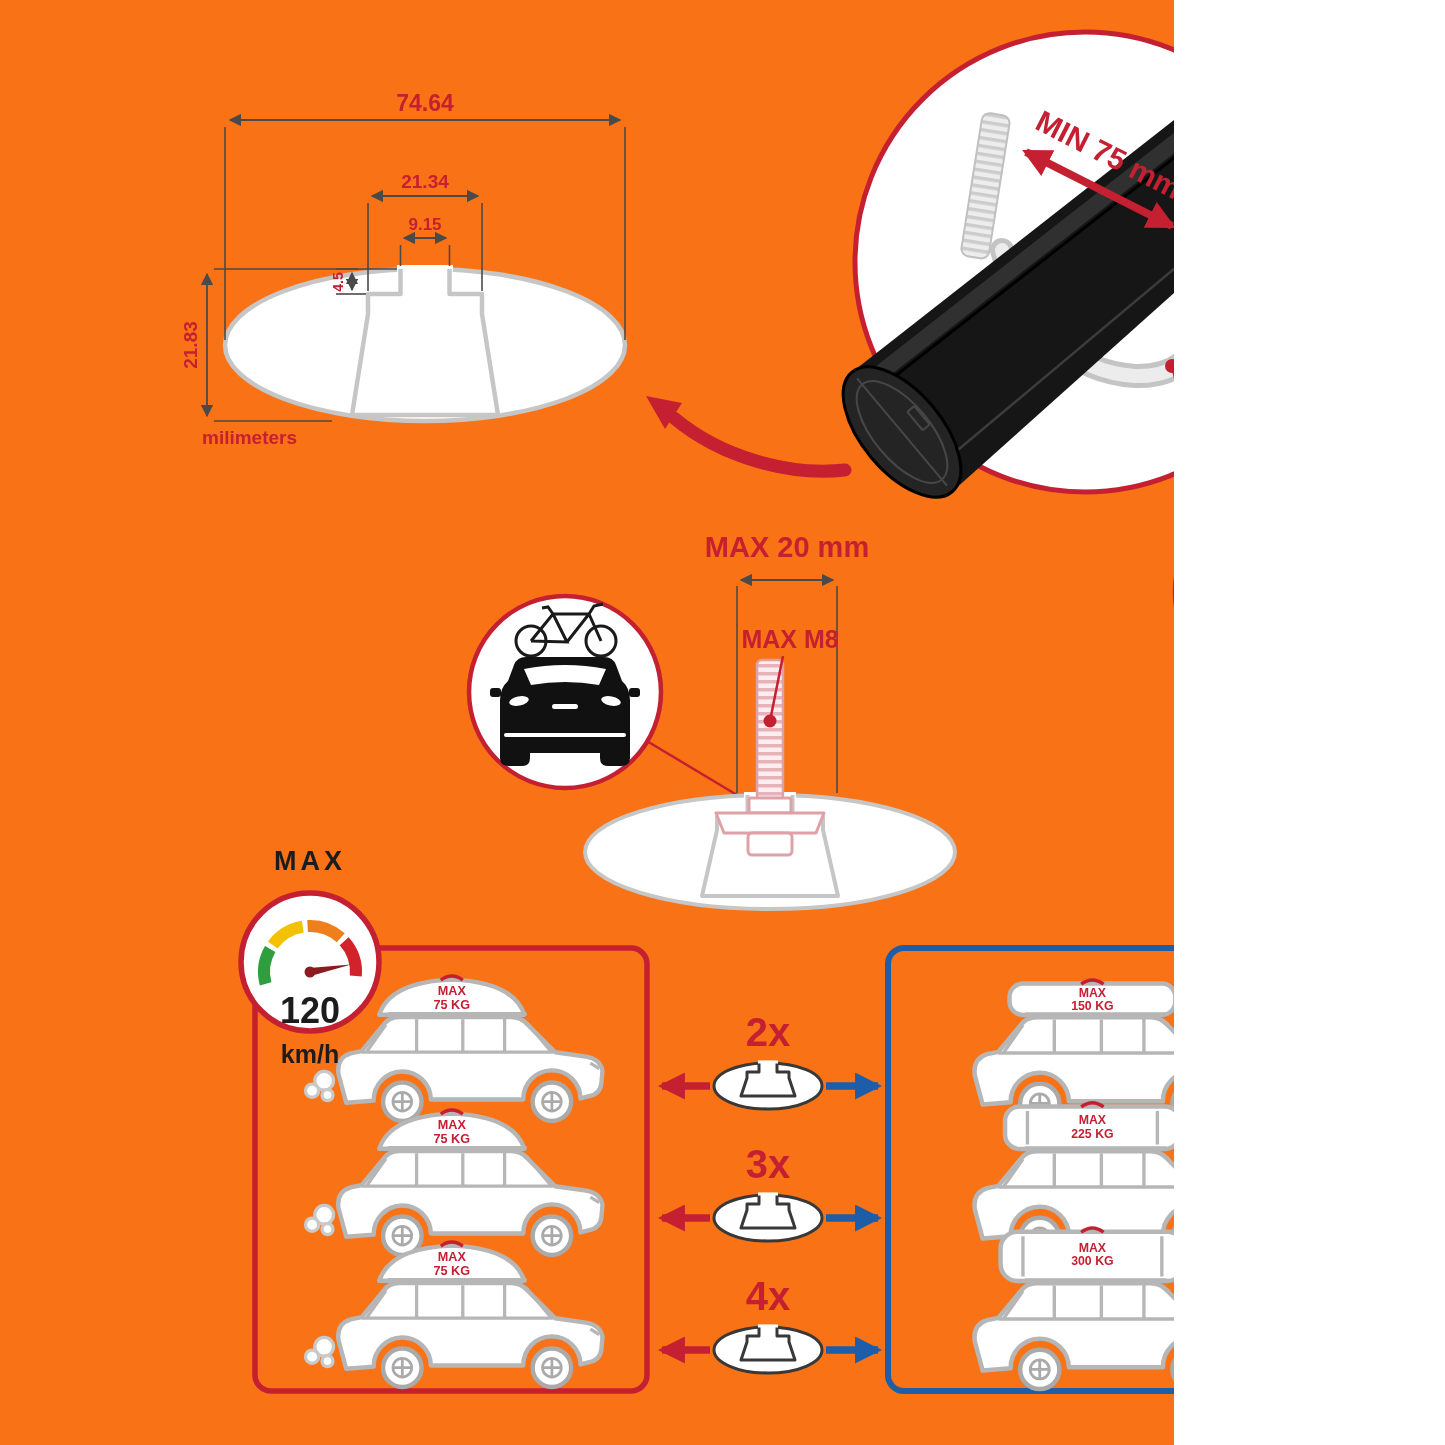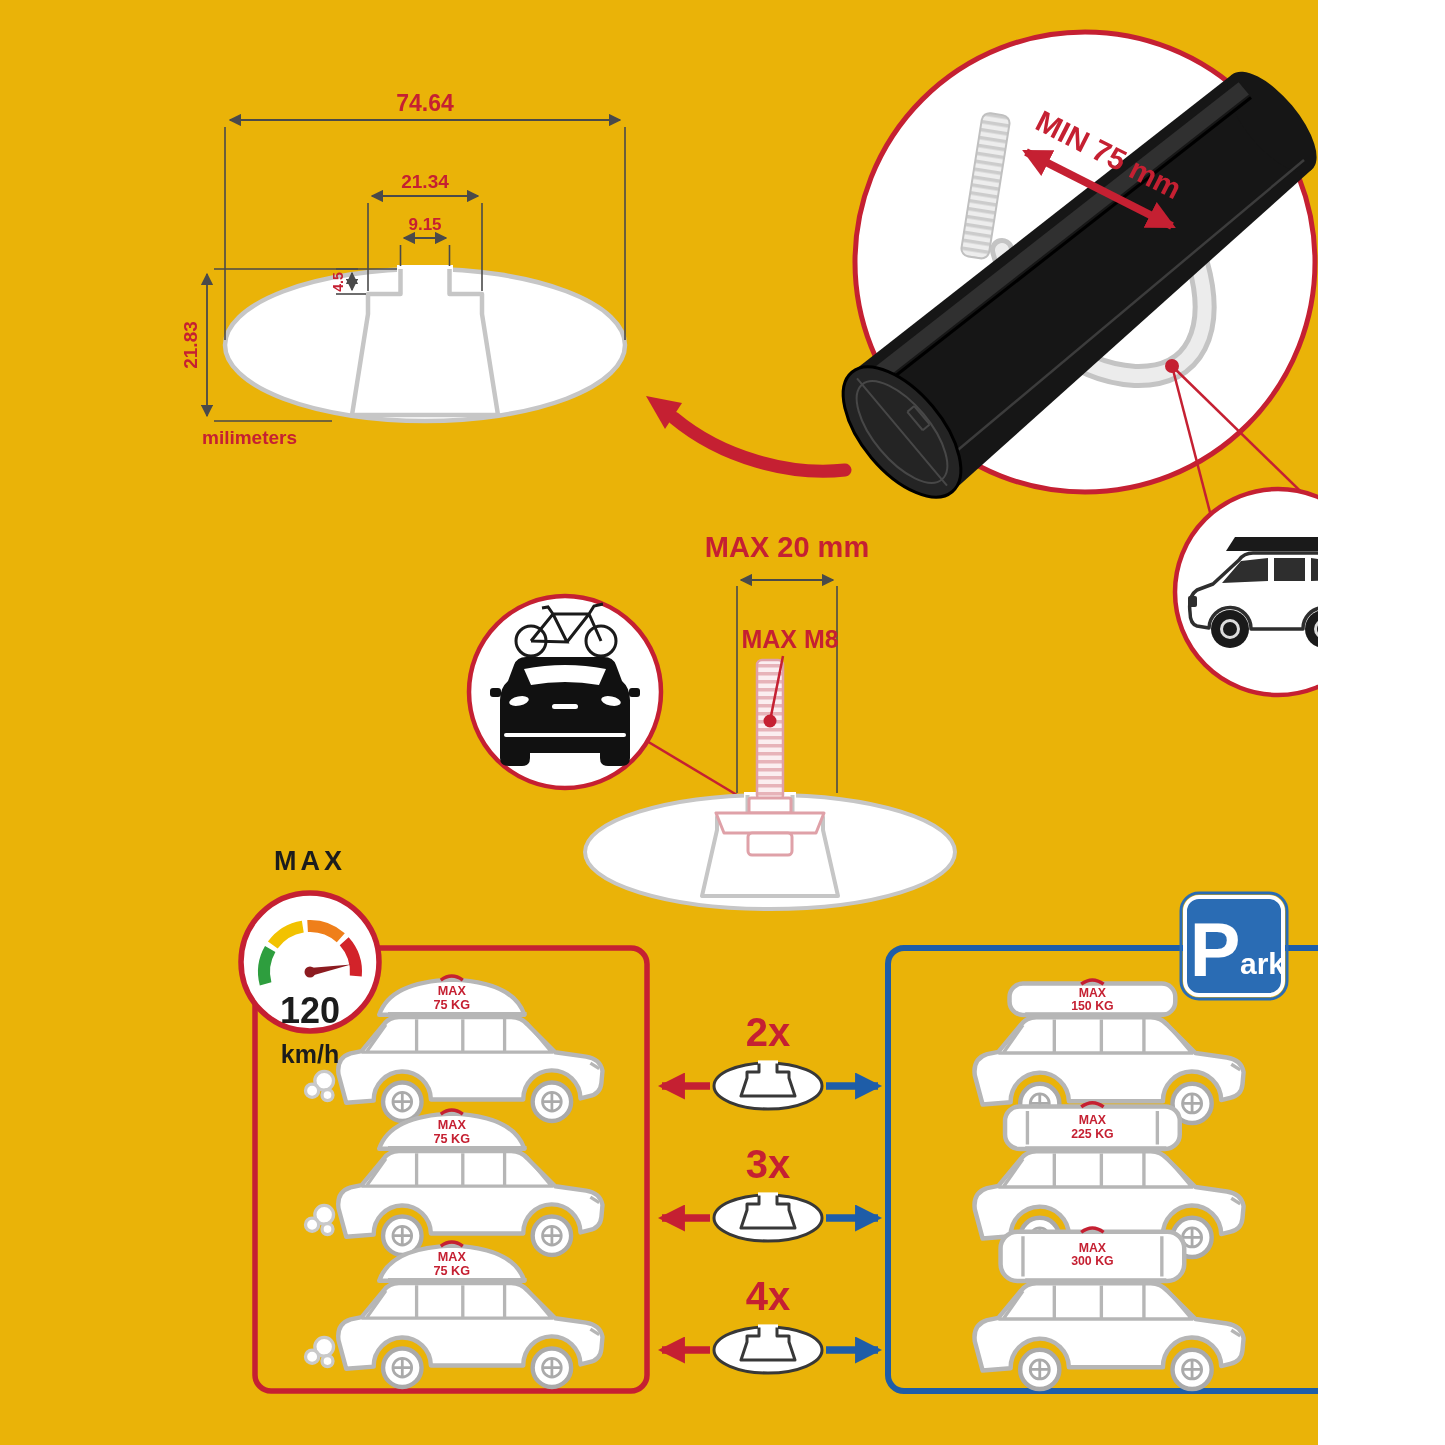--- a/index.html
+++ b/index.html
@@ -1,16 +1,16 @@
 <!DOCTYPE html>
 <html><head>
 <meta charset="utf-8">
 <style>
   html,body{margin:0;padding:0;background:#ffffff;}
-  .stage{position:relative;width:1318px;height:1445px;background:#eab308;overflow:hidden;}
+  .stage{position:relative;width:1174px;height:1445px;background:#f97316;overflow:hidden;}
   .stage > svg{position:absolute;left:0;top:0;}
   text{font-family:"Liberation Sans","DejaVu Sans",sans-serif;}
   .t-red{fill:#c52032;font-weight:bold;}
   .t-dark{fill:#1c1c1c;font-weight:bold;}
   .load{fill:#c52032;font-weight:bold;text-anchor:middle;}
 </style>
 </head>
 <body>
 
 <div class="stage">

